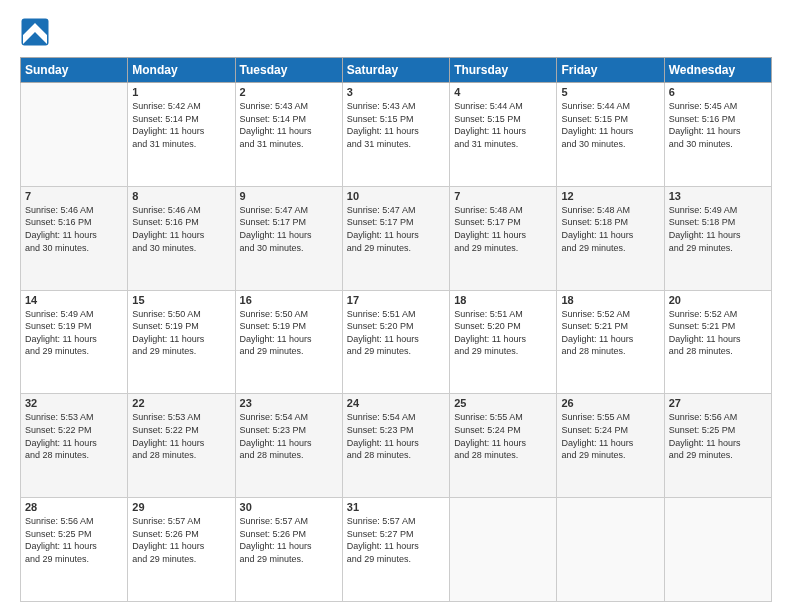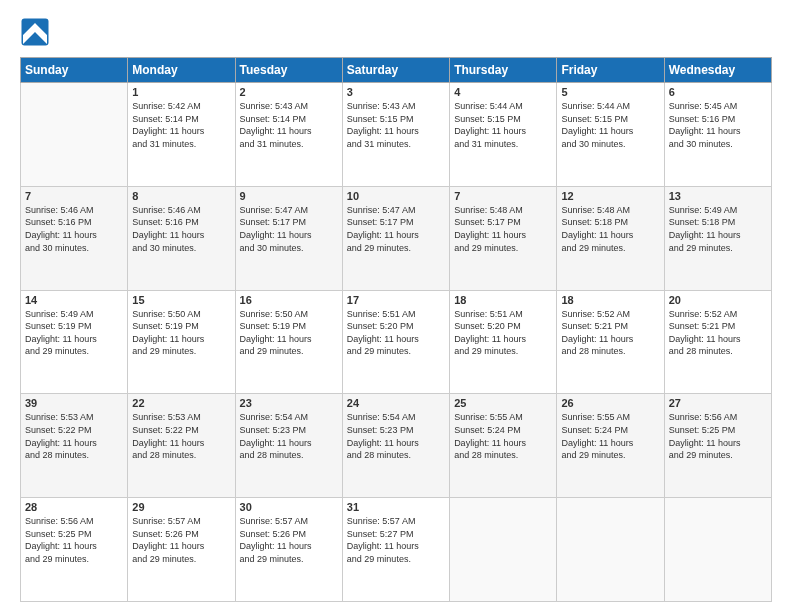--- a/index.html
+++ b/index.html
@@ -276,21 +276,21 @@
           <td>
             <span class="day-num">20</span>
             <div class="day-info" style="white-space: pre-line;">Sunrise: 5:52 AM
 Sunset: 5:21 PM
 Daylight: 11 hours
 and 28 minutes.</div>
           </td>
         </tr>
         <tr>
           <td>
-            <span class="day-num">39</span>
+            <span class="day-num">32</span>
             <div class="day-info" style="white-space: pre-line;">Sunrise: 5:53 AM
 Sunset: 5:22 PM
 Daylight: 11 hours
 and 28 minutes.</div>
           </td>
           <td>
             <span class="day-num">22</span>
             <div class="day-info" style="white-space: pre-line;">Sunrise: 5:53 AM
 Sunset: 5:22 PM
 Daylight: 11 hours

